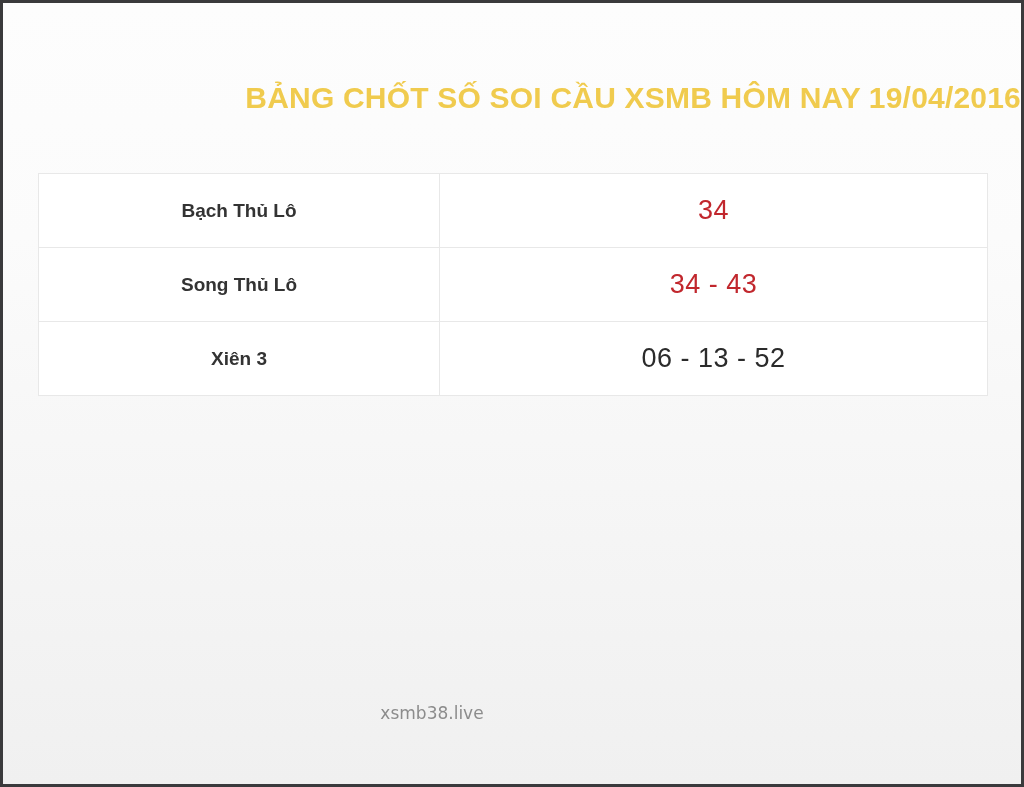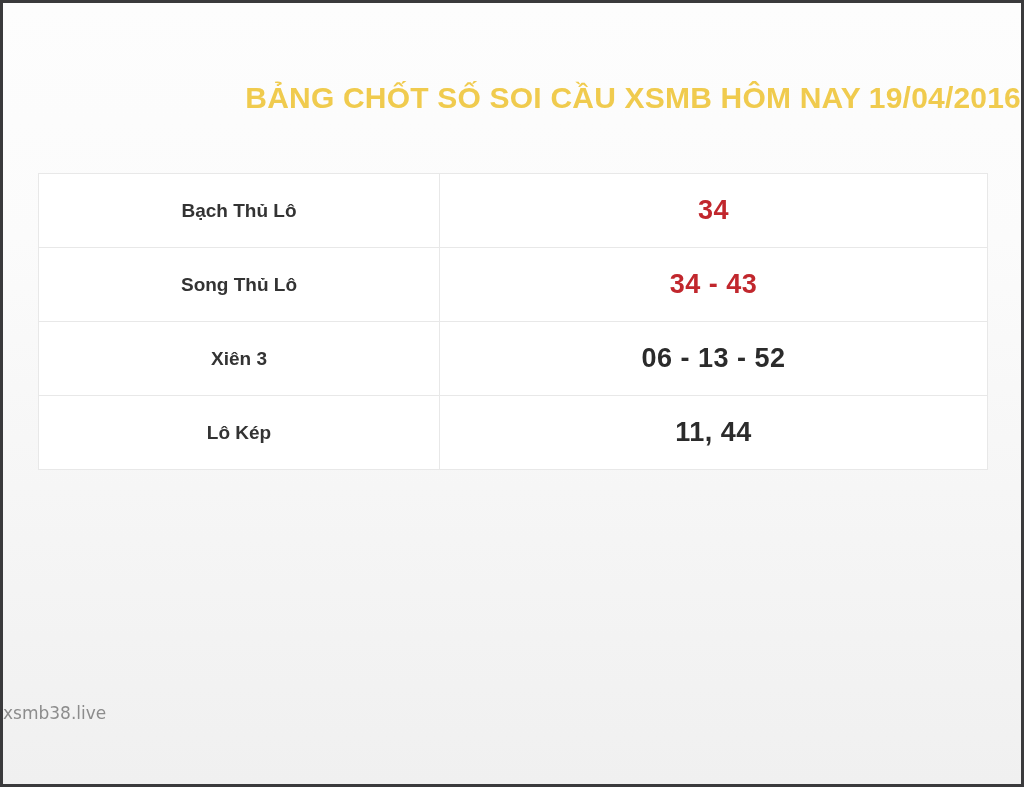--- a/index.html
+++ b/index.html
@@ -63,34 +63,35 @@
 
   .cell-label {
     width: 380px;
     font-size: 19px;
     font-weight: bold;
     color: #333333;
   }
 
   .cell-value {
     font-size: 27px;
-    font-weight: bold;
+    font-weight: normal;
     color: #2b2b2b;
     letter-spacing: 0.5px;
   }
 
   .cell-value.accent {
     color: #c1272d;
   }
 
   .footer {
     position: absolute;
     left: 0;
     top: 700px;
     width: 858px;
+    text-align: center;
     font-size: 17px;
     color: #8c8c8c;
     font-family: "DejaVu Sans", sans-serif;
   }
 </style>
 </head>
 <body>
 
 <div class="page-frame">
 
@@ -109,24 +110,20 @@
         <td class="cell-value accent">34 - 43</td>
       </tr>
 
 
       <tr>
         <td class="cell-label">Xiên 3</td>
         <td class="cell-value">06 - 13 - 52</td>
       </tr>
 
 
-      <tr>
-        <td class="cell-label">Lô Kép</td>
-        <td class="cell-value">11, 44</td>
-      </tr>
 
 
     </tbody>
   </table>
 
   <div class="footer">xsmb38.live</div>
 
 </div>
 
 </body></html>

